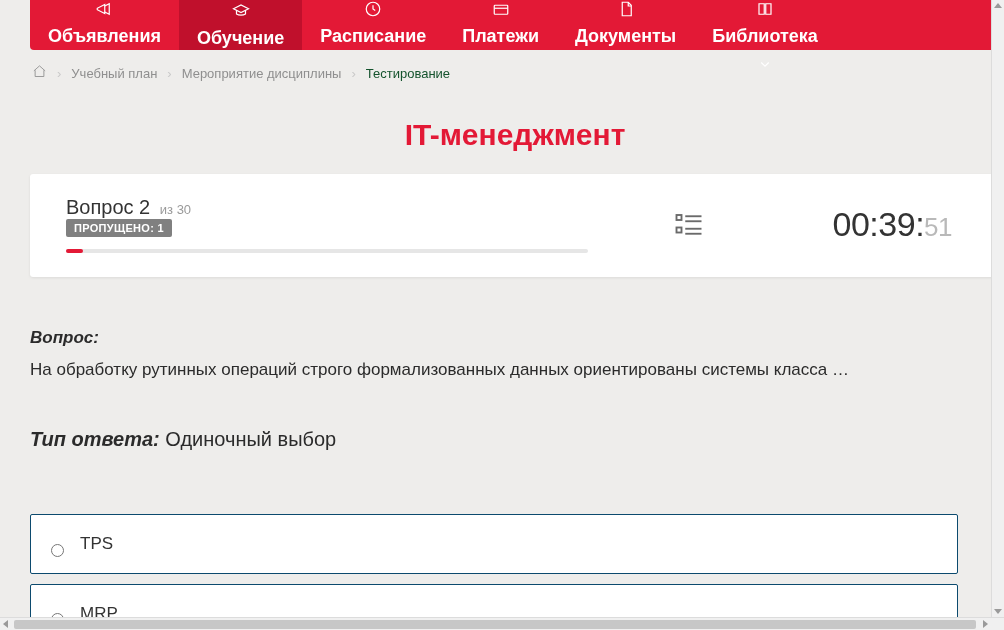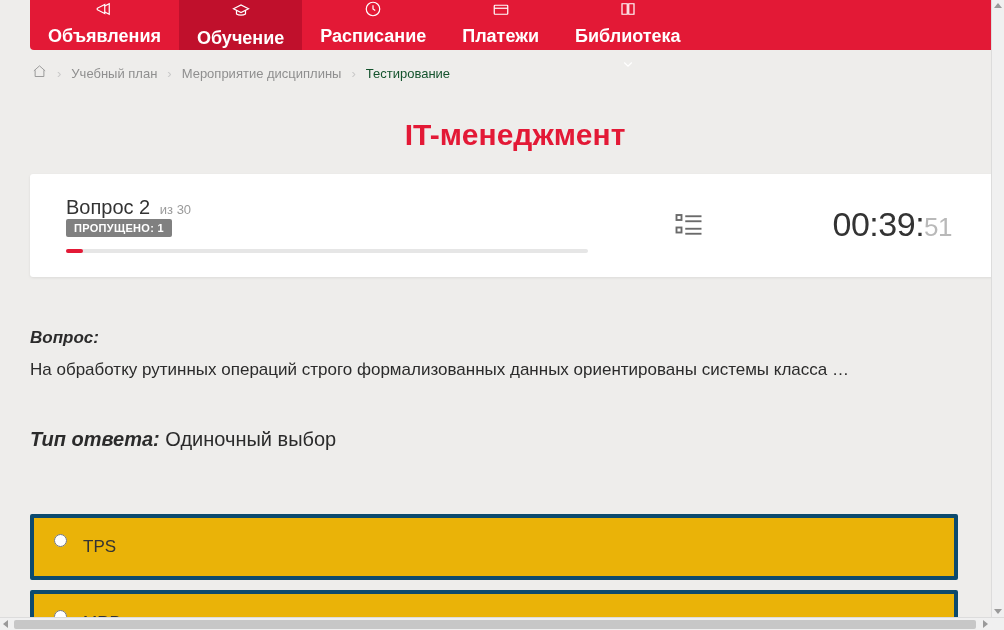--- a/index.html
+++ b/index.html
@@ -212,26 +212,26 @@
 
   
   .options {
     margin-top: 60px;
     display: flex;
     flex-direction: column;
     gap: 10px;
     width: 928px;
   }
   .option {
-    border: 4px solid #0c4a6e;
-    border-radius: 2px;
-    background: #eab308;
+    border: 1px solid #0c4a6e;
+    border-radius: 2px;
+    background: #ffffff;
     padding: 16px 20px;
     display: flex;
-    align-items: flex-start;
+    align-items: flex-end;
     gap: 16px;
     font-size: 17px;
     color: #333;
     cursor: pointer;
   }
   .option input[type=radio] {
     width: 13px; height: 13px;
     accent-color: #666;
     cursor: pointer;
   }
@@ -272,20 +272,29 @@
           <span>Расписание</span>
         </div>
         <div class="item">
           <span class="icon">
             <svg viewBox="0 0 24 24">
                 <rect x="3" y="7" width="18" height="12" rx="1"></rect>
                 <path d="M3 11h18"></path>
               </svg>
           </span>
           <span>Платежи</span>
+        </div>
+        <div class="item">
+          <span class="icon">
+            <svg viewBox="0 0 24 24">
+                <path d="M7 3h8l4 4v14H7z"></path>
+                <path d="M15 3v5h4"></path>
+              </svg>
+          </span>
+          <span>Документы</span>
         </div>
         <div class="item">
           <span class="icon">
             <svg viewBox="0 0 24 24">
                 <path d="M4 5h7v14H4zM13 5h7v14h-7z"></path>
               </svg>
           </span>
           <span>Библиотека</span>
           <span class="icon">
             <svg viewBox="0 0 24 24">

